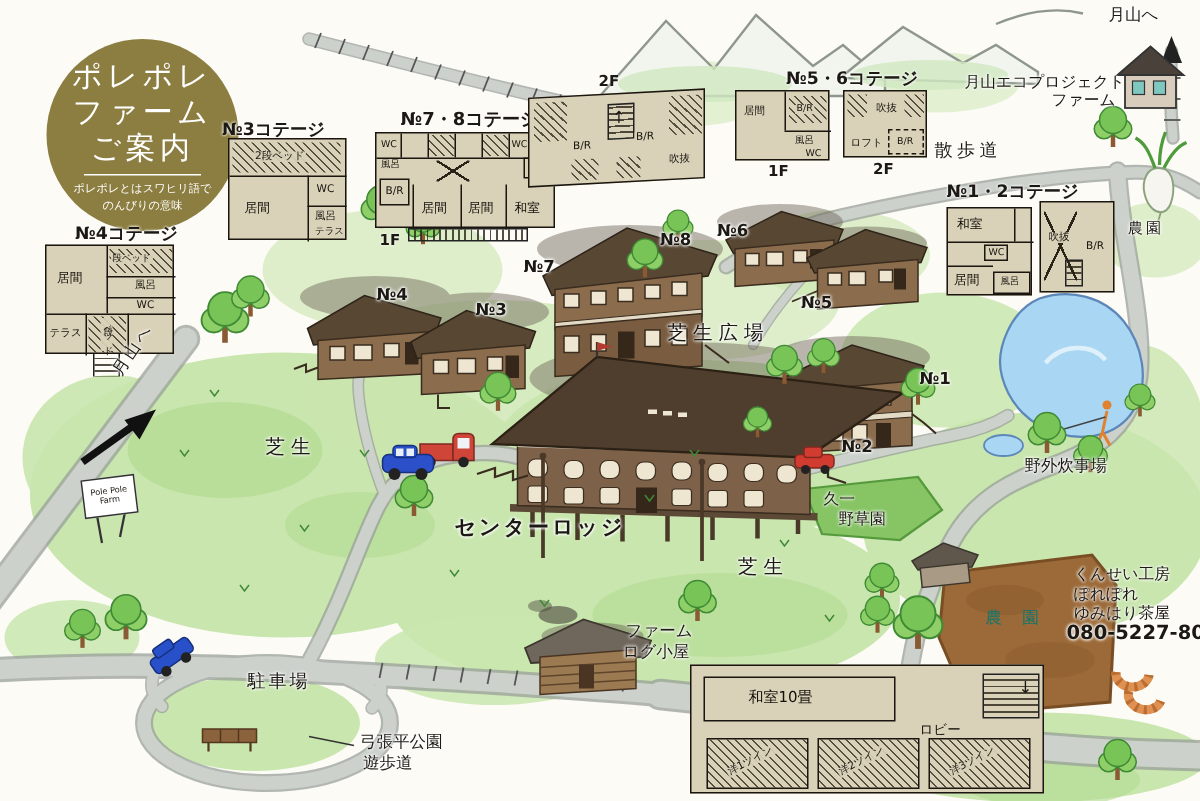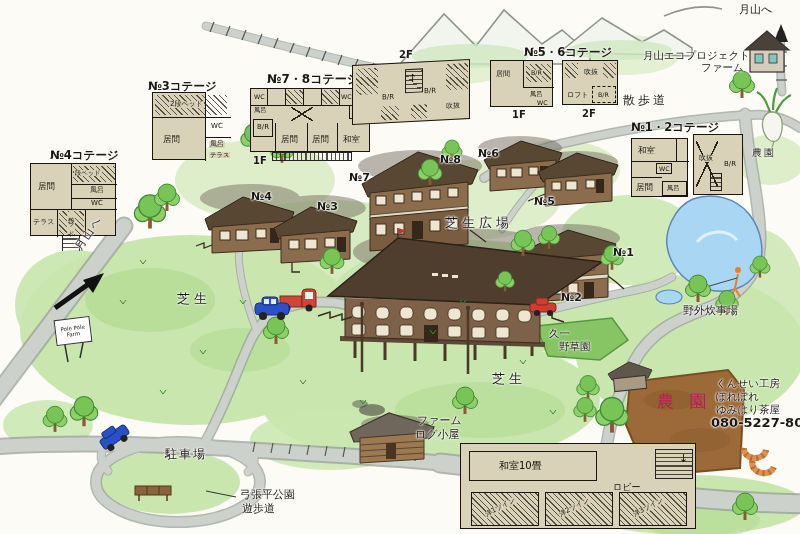--- a/index.html
+++ b/index.html
@@ -420,20 +420,28 @@
   </g>
   <g fill="none">
     <path d="M744,448 a11,9 0 1 0 22,2" stroke="#e09050" stroke-width="6"></path>
     <path d="M744,448 a11,9 0 1 0 22,2" stroke="#b96f33" stroke-width="6" stroke-dasharray="2 4"></path>
     <path d="M752,463 a11,9 0 1 0 22,2" stroke="#e09050" stroke-width="6" transform="rotate(12 763 465)"></path>
     <path d="M752,463 a11,9 0 1 0 22,2" stroke="#b96f33" stroke-width="6" stroke-dasharray="2 4" transform="rotate(12 763 465)"></path>
   </g>
   <line x1="236" y1="497" x2="206" y2="491" stroke="#333" stroke-width="1"></line>
 </svg>
 
+<div class="logo">
+  <div class="t">ポレポレ</div>
+  <div class="t">ファーム</div>
+  <div class="t">ご案内</div>
+  <div class="dv"></div>
+  <div class="s">ポレポレとはスワヒリ語で</div>
+  <div class="s">のんびりの意味</div>
+</div>
 
 <div class="plan-title" style="left:50px;top:148px">№4コテージ</div>
 <div class="plan" style="left:30px;top:163px;width:86px;height:73px">
   <div class="w" style="left:40px;top:0;width:1.4px;height:45px"></div>
   <div class="w" style="left:40px;top:20px;width:46px;height:1.4px"></div>
   <div class="w" style="left:40px;top:34px;width:46px;height:1.4px"></div>
   <div class="w" style="left:0;top:45px;width:86px;height:1.4px"></div>
   <div class="w" style="left:26px;top:45px;width:1.4px;height:28px"></div>
   <div class="w" style="left:54px;top:45px;width:1.4px;height:28px"></div>
   <div class="hd" style="position:absolute;left:42px;top:2px;width:42px;height:16px"></div>
@@ -441,21 +449,21 @@
   <span class="rm" style="left:7px;top:18px">居間</span>
   <span class="rm xs chip" style="left:43px;top:6px">段ベッド</span>
   <span class="rm sm chip" style="left:58px;top:23px">風呂</span>
   <span class="rm sm" style="left:60px;top:36px">WC</span>
   <span class="rm sm" style="left:2px;top:55px">テラス</span>
   <span class="rm xs vert chip" style="left:36px;top:48px">段ベッド</span>
 </div>
 <div class="hh" style="position:absolute;left:62px;top:236px;width:16px;height:15px;border-left:1.5px solid #222;border-right:1.5px solid #222"></div>
 
 <div class="plan-title" style="left:148px;top:79px">№3コテージ</div>
-<div class="plan" style="left:152px;top:92px;width:54px;height:68px">
+<div class="plan" style="left:152px;top:92px;width:79px;height:68px">
   <div class="hd" style="position:absolute;left:2px;top:2px;width:72px;height:20px"></div>
   <div class="w" style="left:0;top:24px;width:78px;height:1.4px"></div>
   <div class="w" style="left:52px;top:24px;width:1.4px;height:44px"></div>
   <div class="w" style="left:52px;top:44px;width:26px;height:1.4px"></div>
   <span class="rm sm chip" style="left:16px;top:8px">2段ベッド</span>
   <span class="rm sm" style="left:58px;top:30px">WC</span>
   <span class="rm" style="left:10px;top:42px">居間</span>
   <span class="rm sm chip" style="left:56px;top:48px">風呂</span>
   <span class="rm xs chip" style="left:56px;top:59px">テラス</span>
 </div>
@@ -564,24 +572,25 @@
 <span class="lbl mk" style="left:561px;top:292px">№2</span>
 
 <span class="lbl" style="left:739px;top:4px;font-size:11px">月山へ</span>
 <span class="lbl" style="left:643px;top:49px;font-size:10.5px">月山エコプロジェクト</span>
 <span class="lbl" style="left:701px;top:61px;font-size:10.5px">ファーム</span>
 <span class="lbl" style="left:623px;top:94px;font-size:12px;letter-spacing:3px">散歩道</span>
 <span class="lbl" style="left:752px;top:147px;font-size:10px;letter-spacing:2px">農園</span>
 <span class="lbl big" style="left:445px;top:216px">芝生広場</span>
 <span class="lbl big" style="left:177px;top:292px">芝生</span>
 <span class="lbl big" style="left:492px;top:372px">芝生</span>
+<span class="lbl bold" style="left:303px;top:344px;font-size:14px;letter-spacing:2px">センターロッジ</span>
 <span class="lbl" style="left:683px;top:305px;font-size:11px">野外炊事場</span>
 <span class="lbl" style="left:549px;top:327px;font-size:10.5px">久一</span>
 <span class="lbl" style="left:559px;top:340px;font-size:10.5px">野草園</span>
-<span class="lbl" style="left:657px;top:392px;font-size:17px;letter-spacing:5px;color:#be185d;text-shadow:none">農 園</span>
+<span class="lbl" style="left:657px;top:406px;font-size:11px;letter-spacing:5px;color:#0f766e;text-shadow:none">農 園</span>
 <span class="lbl" style="left:716px;top:377px;font-size:10.5px">くんせい工房</span>
 <span class="lbl" style="left:716px;top:390px;font-size:10.5px">ぽれぽれ</span>
 <span class="lbl" style="left:716px;top:403px;font-size:10.5px">ゆみはり茶屋</span>
 <span class="lbl bold" style="left:711px;top:416px;font-size:13px">080-5227-8059</span>
 <span class="lbl" style="left:417px;top:415px;font-size:11px">ファーム</span>
 <span class="lbl" style="left:415px;top:429px;font-size:11px">ログ小屋</span>
 <span class="lbl" style="left:165px;top:448px;font-size:12px;letter-spacing:2px">駐車場</span>
 <span class="lbl" style="left:240px;top:489px;font-size:11px">弓張平公園</span>
 <span class="lbl" style="left:242px;top:503px;font-size:11px">遊歩道</span>
 <span class="lbl rot" style="left:73px;top:246px;font-size:11px;letter-spacing:2px;transform:rotate(-56deg)">月山へ</span>

